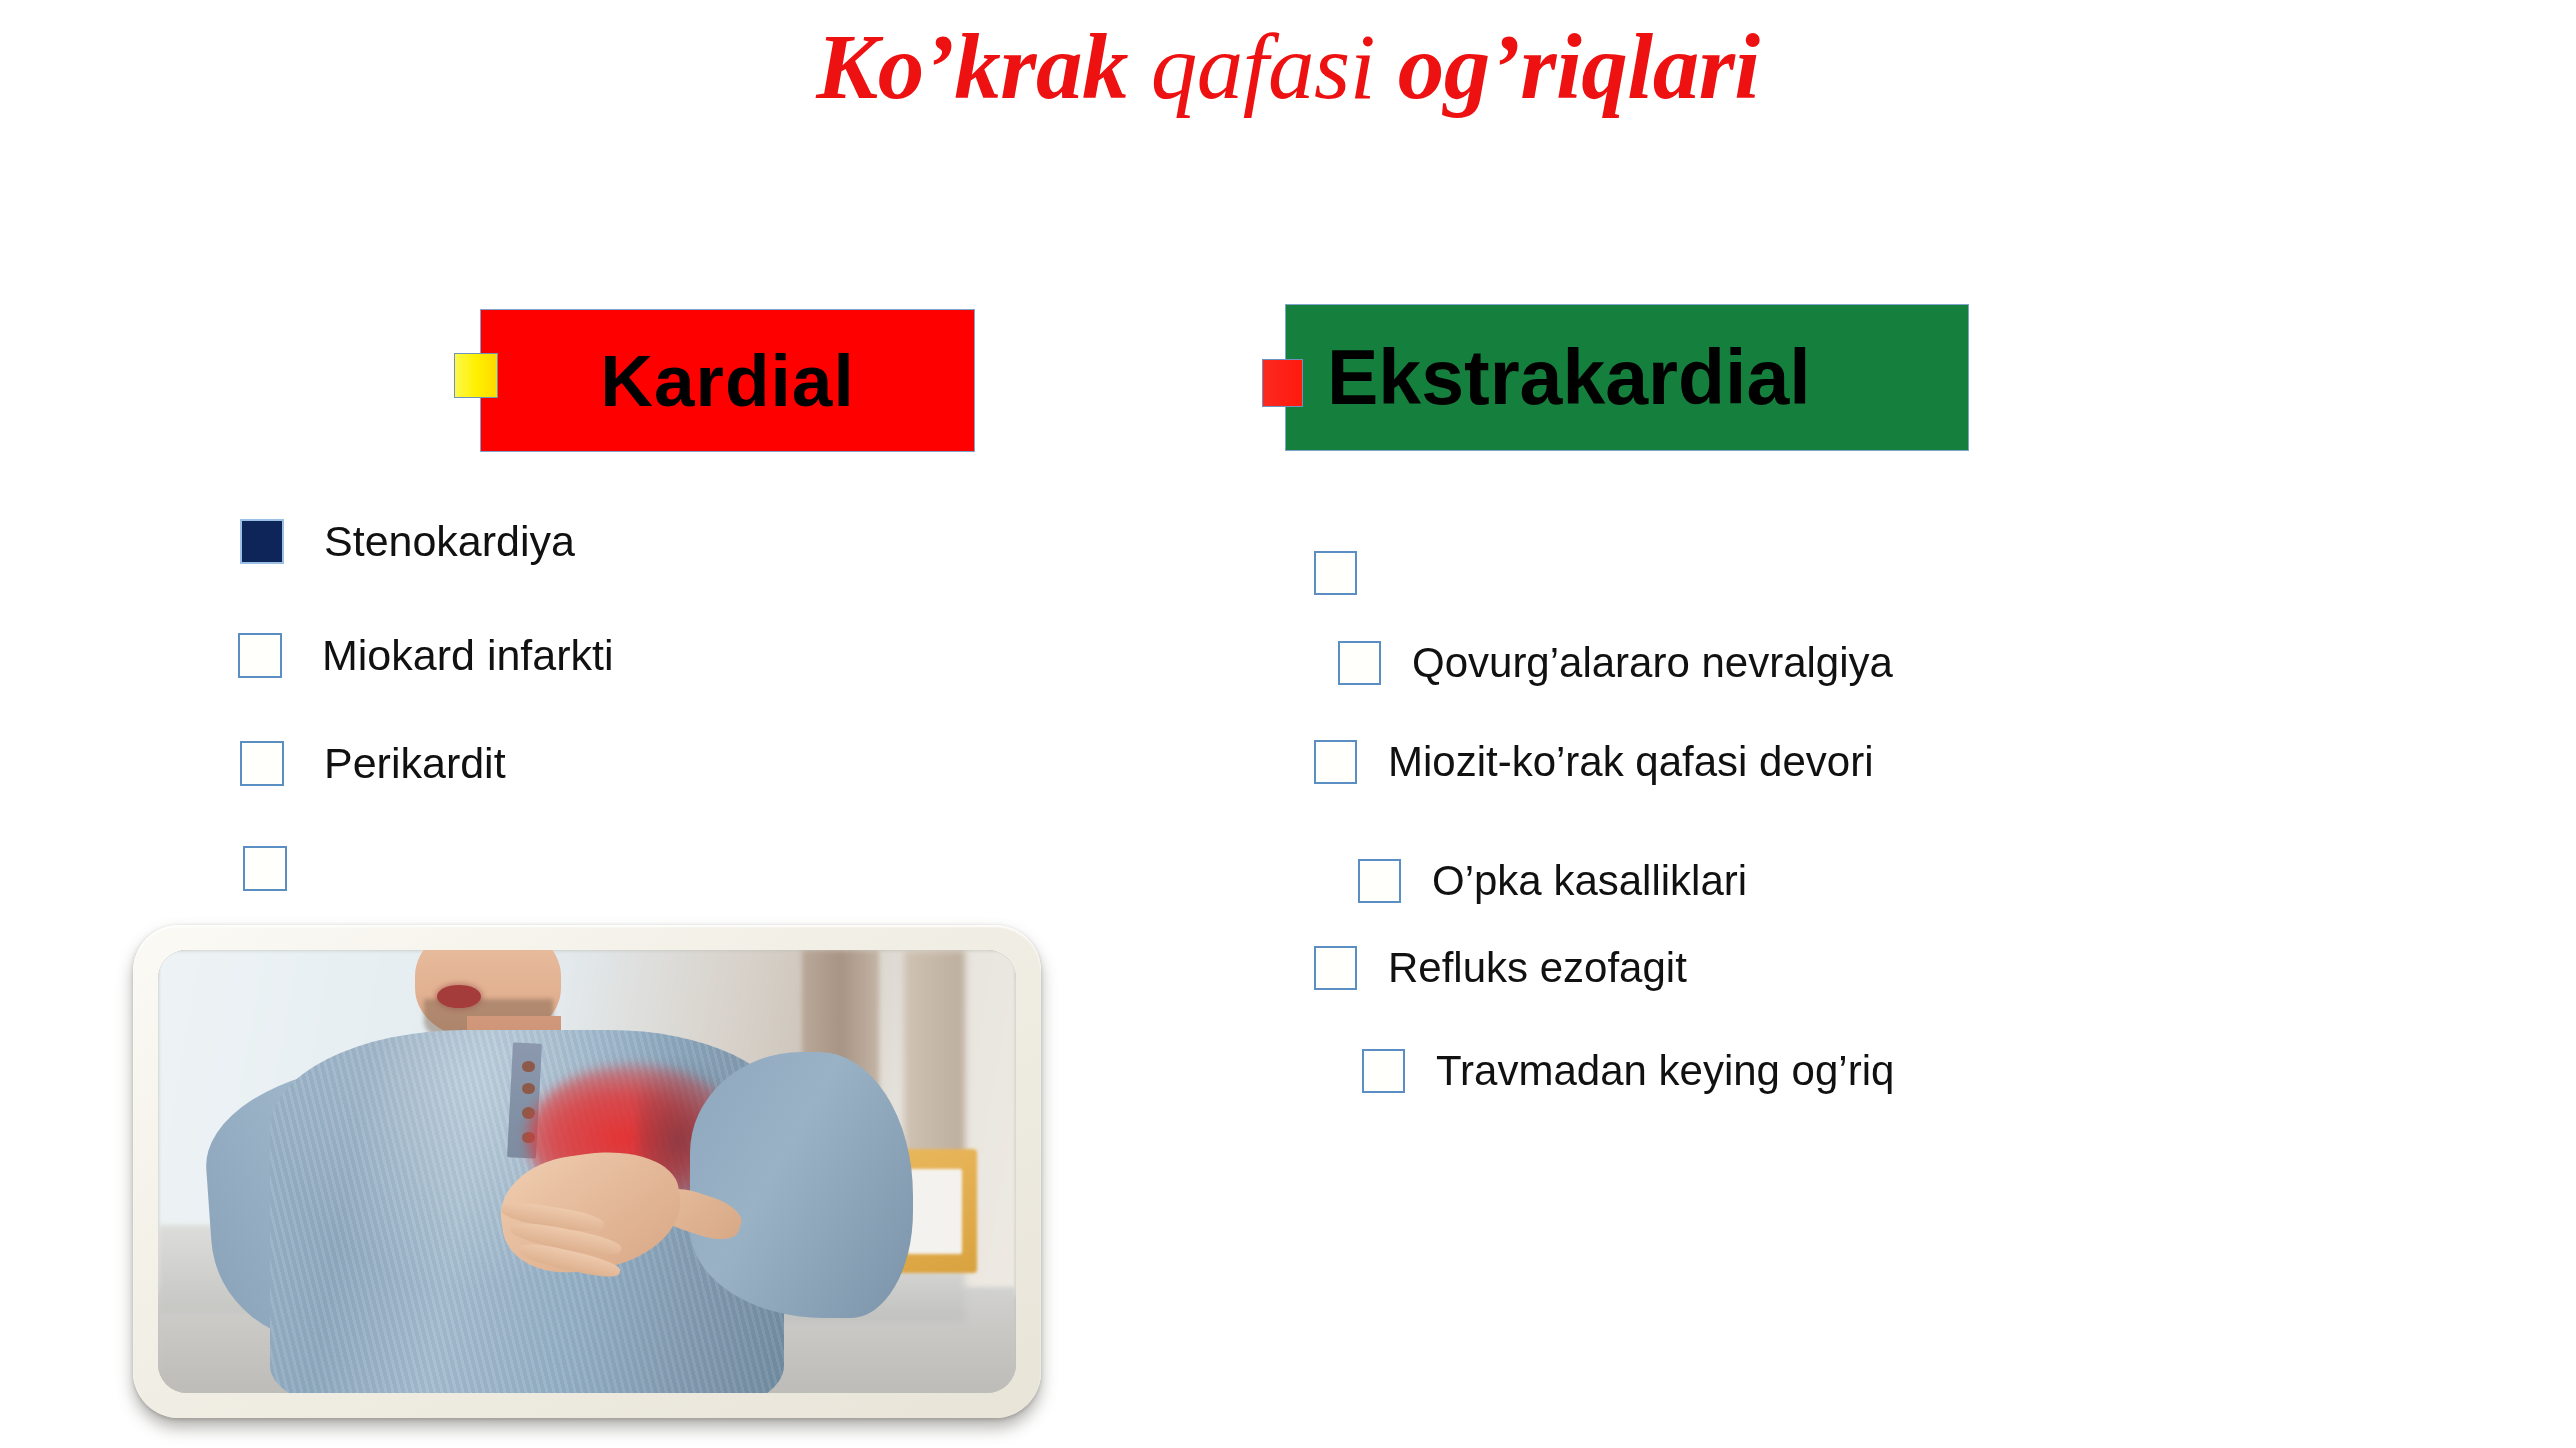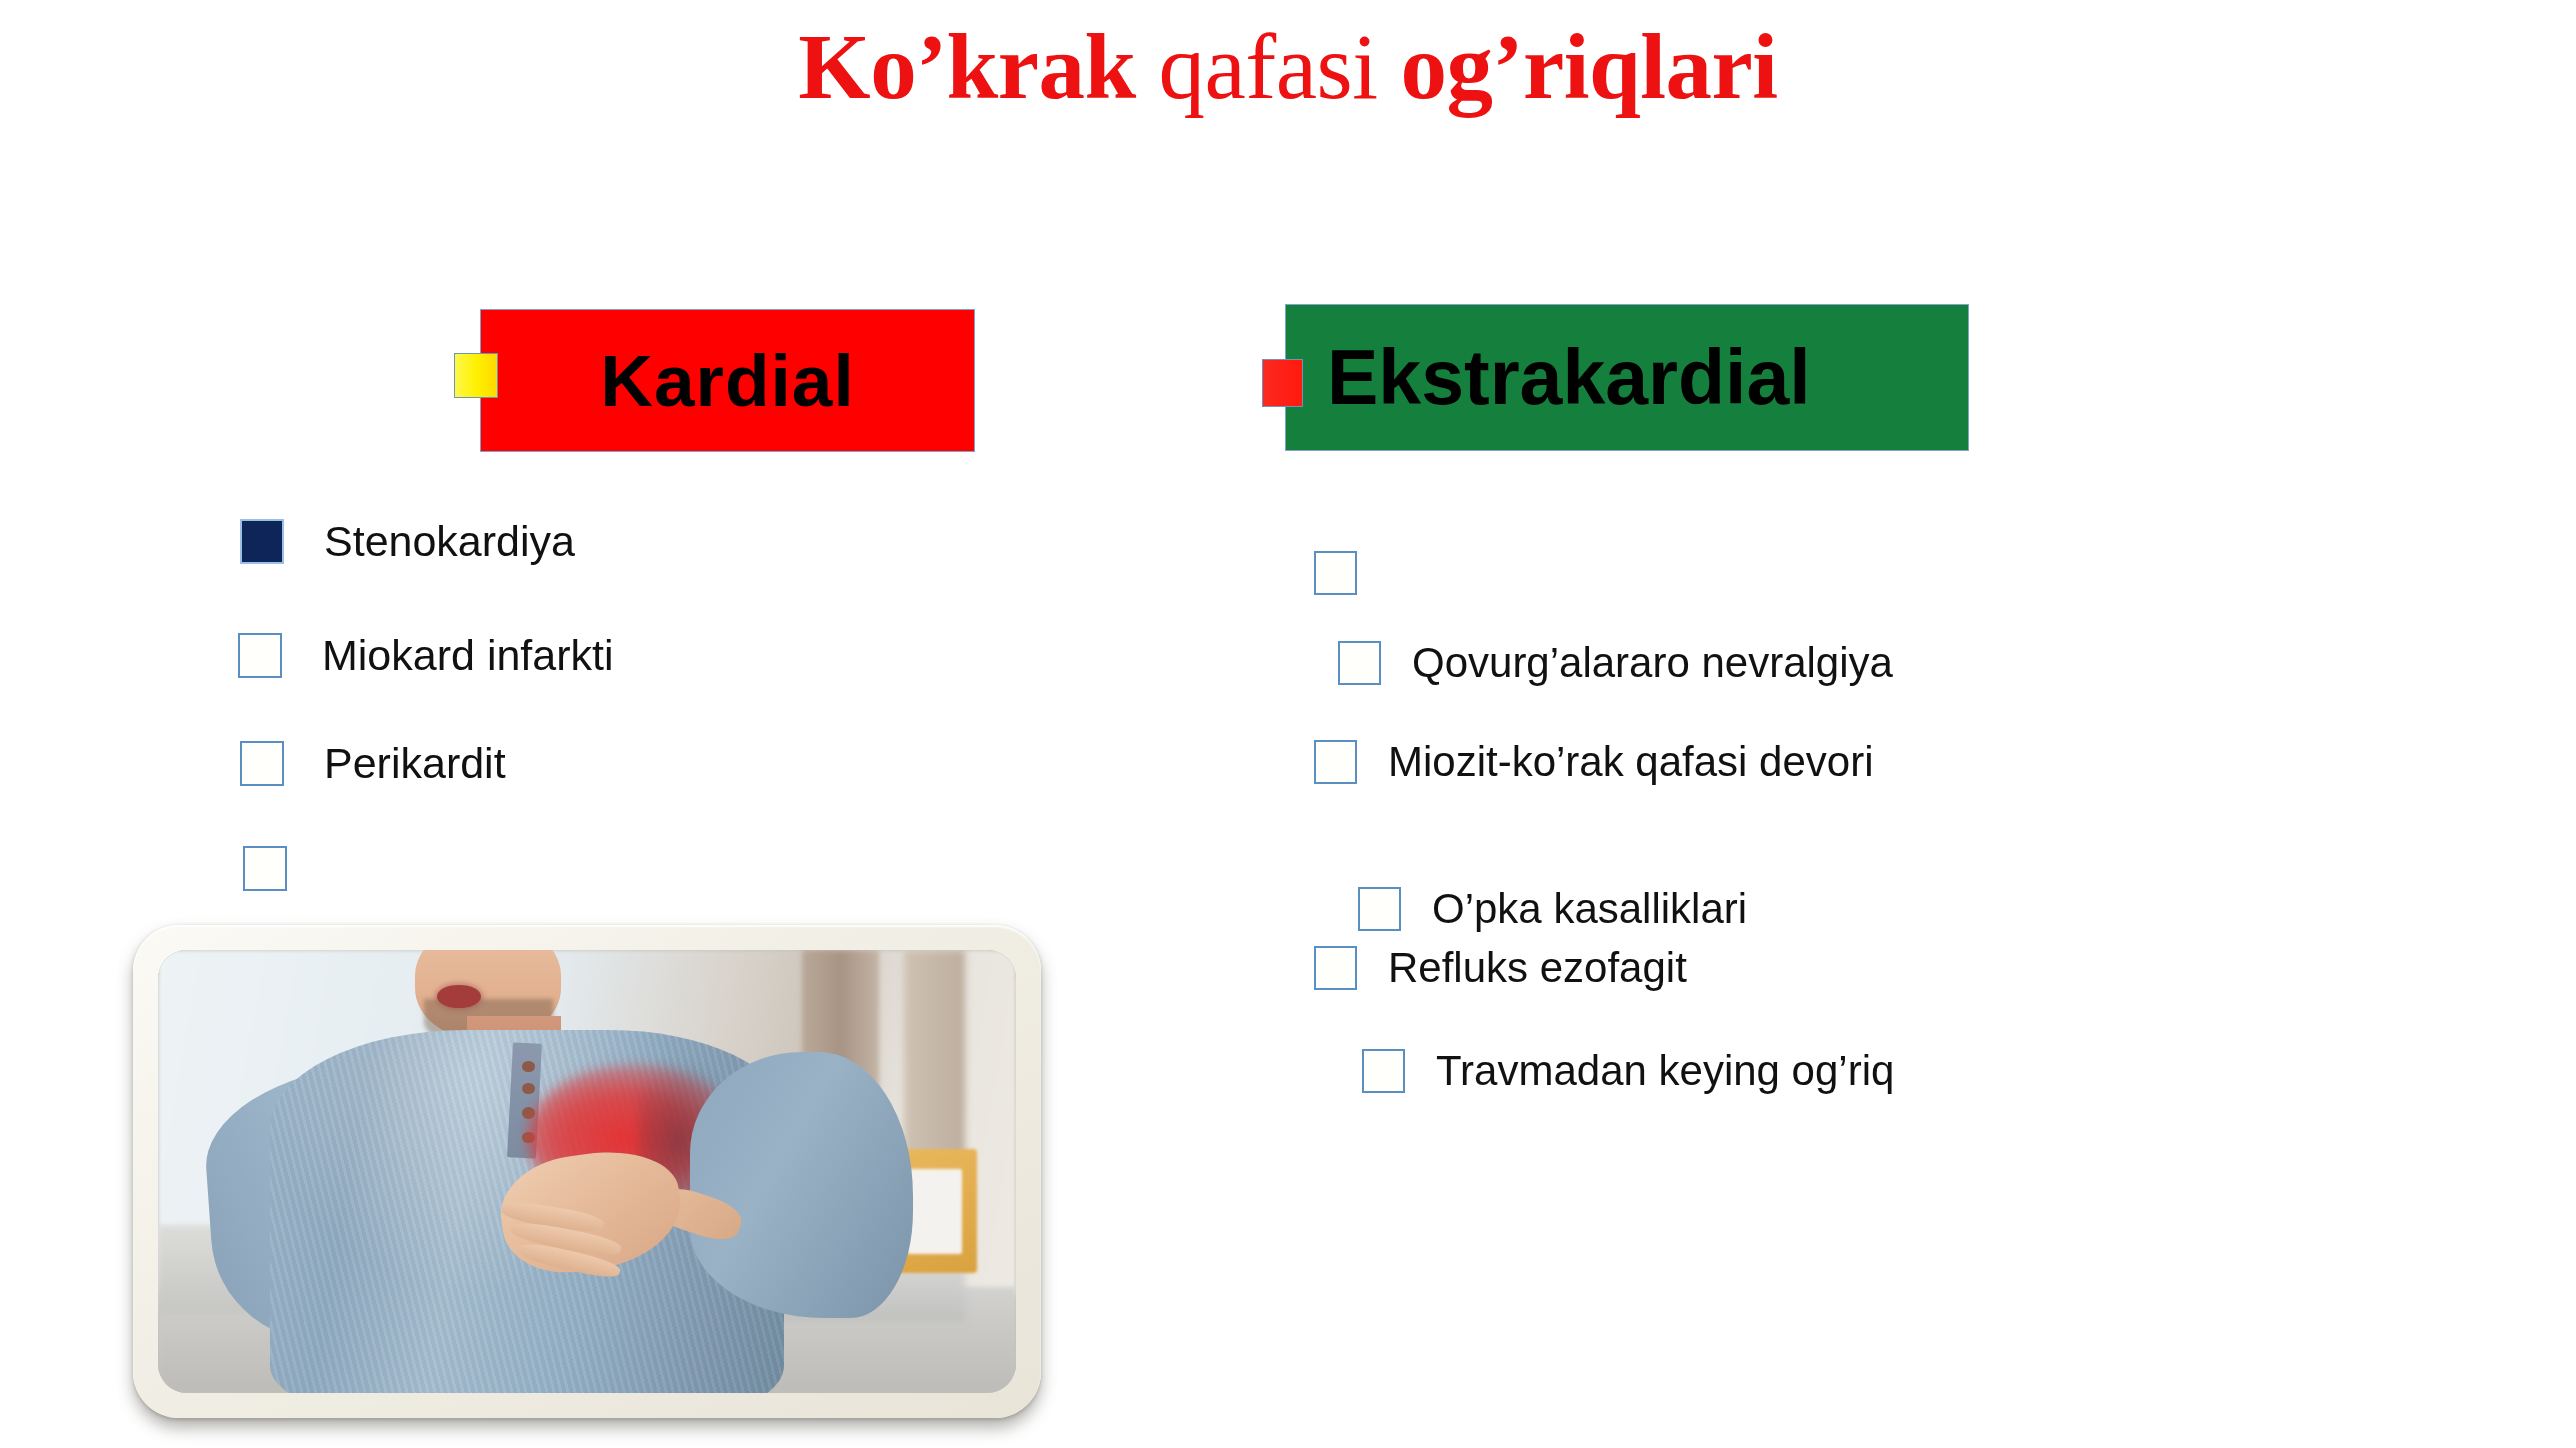--- a/index.html
+++ b/index.html
@@ -22,20 +22,21 @@
     left: 0;
     top: 17.4px;
     width: 2576px;
     text-align: center;
     color: #ee1111;
     font-family: "Liberation Serif", "DejaVu Serif", serif;
     font-size: 93px;
     line-height: 100px;
     white-space: nowrap;
     letter-spacing: -0.5px;
+    font-style: italic;
   }
   #slide-title .tw-bold { font-weight: bold; }
   #slide-title .tw-reg  { font-weight: normal; }
 
   
   .cat-box {
     position: absolute;
     border: 1.9px solid #7fa3cb;
     box-sizing: border-box;
     display: flex;
@@ -316,21 +317,21 @@
   <span class="chk-box"></span>
 </div>
 <div class="chk-row col-right" style="left:1338px; top:640px;">
   <span class="chk-box"></span>
   <span class="chk-label">Qovurg’alararo nevralgiya</span>
 </div>
 <div class="chk-row col-right" style="left:1314px; top:739px;">
   <span class="chk-box"></span>
   <span class="chk-label">Miozit-ko’rak qafasi devori</span>
 </div>
-<div class="chk-row col-right" style="left:1314px; top:886px;padding-left:44px;">
+<div class="chk-row col-right" style="left:1314px; top:858px;padding-left:44px;">
   <span class="chk-box"></span>
   <span class="chk-label">O’pka kasalliklari</span>
 </div>
 <div class="chk-row col-right" style="left:1314px; top:945px;">
   <span class="chk-box"></span>
   <span class="chk-label">Refluks ezofagit</span>
 </div>
 <div class="chk-row col-right" style="left:1362px; top:1048px;">
   <span class="chk-box"></span>
   <span class="chk-label">Travmadan keying og’riq</span>

